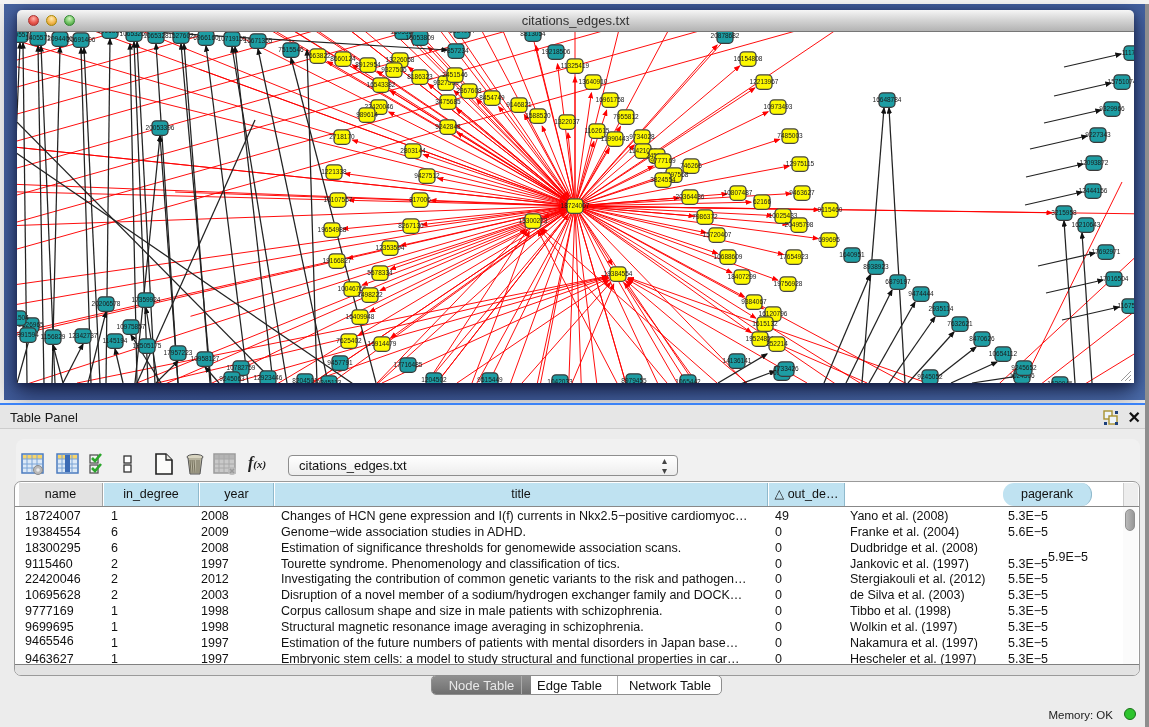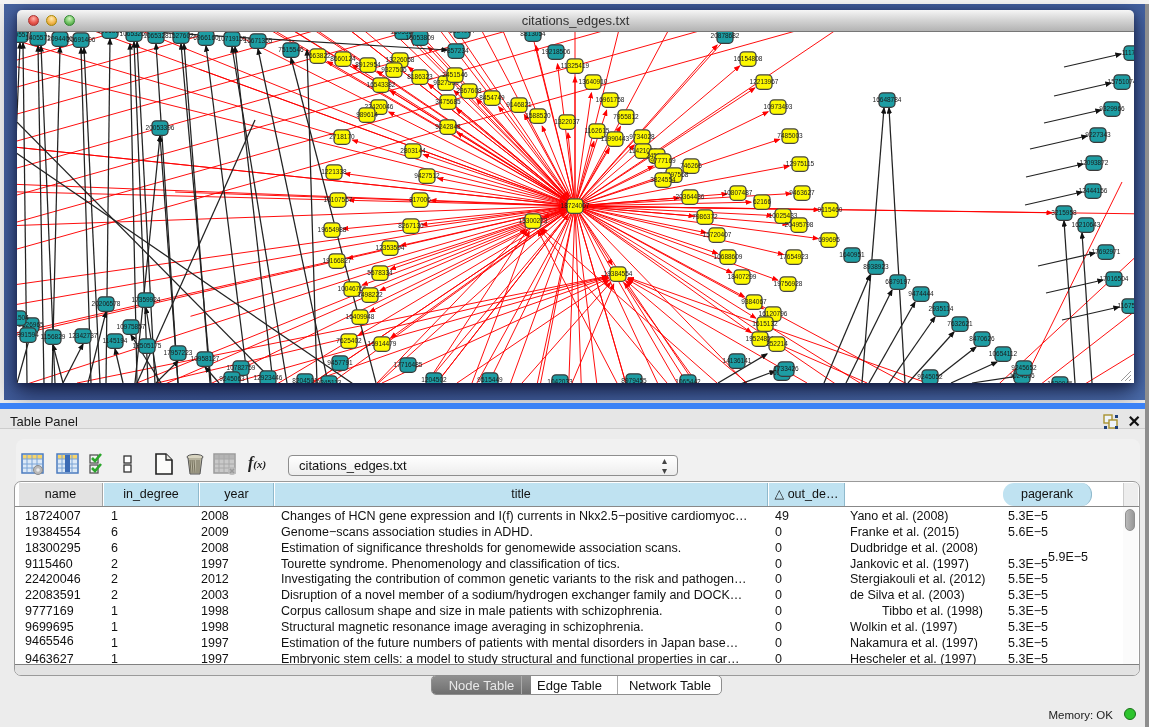--- a/index.html
+++ b/index.html
@@ -6,21 +6,21 @@
 #rightstrip{position:absolute;right:0;top:4px;width:4px;height:723px;background:#8e8e8e}
 #netpanel{position:absolute;left:4px;top:4px;width:1141px;height:396px;background:linear-gradient(145deg,#46629f 0%,#3d5896 45%,#4b6cab 100%)}
 #macwin{position:absolute;left:13px;top:6px;width:1117px;height:373px;border-radius:5px 5px 0 0;box-shadow:0 10px 22px rgba(0,0,25,.6),0 2px 8px rgba(0,0,30,.45)}
 #titlebar{position:absolute;left:0;top:0;width:1117px;height:22px;border-radius:5px 5px 0 0;background:linear-gradient(#f6f6f6,#d6d6d6 45%,#b3b3b3);border-bottom:1px solid #777}
 #titlebar .t{position:absolute;left:0;right:0;top:3px;text-align:center;font-size:13px;color:#333}
 .tl{position:absolute;top:5px;width:11px;height:11px;border-radius:50%}
 #tlr{left:11px;background:radial-gradient(circle at 50% 30%,#ffb2aa,#e8564c 55%,#b8382e);border:1px solid #a33}
 #tly{left:29px;background:radial-gradient(circle at 50% 30%,#ffe9b0,#f3b84e 55%,#c98b28);border:1px solid #a80}
 #tlg{left:47px;background:radial-gradient(circle at 50% 30%,#d2f5c0,#72c464 55%,#3f8f33);border:1px solid #383}
 #canvas{position:absolute;left:0;top:22px;width:1117px;height:351px;background:#fff;overflow:hidden}
-#tpbar{position:absolute;left:0;top:403px;width:1149px;height:26px;background:#e6e6e6;border-top:6px solid #3b82f6;border-bottom:1px solid #cdcdcd}
+#tpbar{position:absolute;left:0;top:403px;width:1149px;height:26px;background:#e6e6e6;border-top:2px solid #3b82f6;border-bottom:1px solid #cdcdcd}
 #tpbar .t{position:absolute;left:10px;top:5px;font-size:13px;color:#1a1a1a}
 #tpx{position:absolute;right:8px;top:3px;font-size:16px;font-weight:bold;color:#111}
 #container{position:absolute;left:14px;top:481px;width:1126px;height:195px;background:#fff;border:1px solid #9a9a9a;border-radius:7px;overflow:hidden}
 .hc{position:absolute;top:1px;height:23px;background:#bfe2f1;border-right:1px solid #8fb9cc;font-size:12.5px;color:#111;text-align:center;line-height:23px}
 .hc.gray{background:#e2e2e2;border-right:1px solid #a5a5a5}
 #hrow{position:absolute;left:0;top:0;width:1124px;height:25px;border-bottom:1px solid #888}
 .cell{position:absolute;height:15.85px;font-size:12.5px;color:#111;line-height:15.8px;white-space:nowrap;overflow:hidden}
 #hscroll{position:absolute;left:0;bottom:0;width:1124px;height:11px;background:#e3e3e3;border-top:1px solid #808080}
 #vscroll{position:absolute;right:1px;top:25px;width:15px;height:158px;background:#fbfbfb}
 #vthumb{position:absolute;left:2px;top:2px;width:10px;height:22px;border-radius:5px;background:linear-gradient(90deg,#b9b9b9,#989898);border:1px solid #909090}
@@ -964,23 +964,23 @@
 <div class="cell" style="left:10px;width:79px;top:27.00px;">18724007</div>
     <div class="cell" style="left:96px;width:89px;top:27.00px;">1</div>
     <div class="cell" style="left:186px;width:74px;top:27.00px;">2008</div>
     <div class="cell" style="left:266px;width:488px;top:27.00px;">Changes of HCN gene expression and I(f) currents in Nkx2.5−positive cardiomyoc…</div>
     <div class="cell" style="left:760px;width:71px;top:27.00px;">49</div>
     <div class="cell" style="left:835px;width:153px;top:27.00px;">Yano et al. (2008)</div>
     <div class="cell" style="left:993px;width:85px;top:27.00px;">5.3E−5</div>
 <div class="cell" style="left:10px;width:79px;top:42.85px;">19384554</div>
     <div class="cell" style="left:96px;width:89px;top:42.85px;">6</div>
     <div class="cell" style="left:186px;width:74px;top:42.85px;">2009</div>
-    <div class="cell" style="left:266px;width:488px;top:42.85px;">Genome−scans association studies in ADHD.</div>
+    <div class="cell" style="left:266px;width:488px;top:42.85px;">Genome−wide association studies in ADHD.</div>
     <div class="cell" style="left:760px;width:71px;top:42.85px;">0</div>
-    <div class="cell" style="left:835px;width:153px;top:42.85px;">Franke et al. (2015)</div>
+    <div class="cell" style="left:835px;width:153px;top:42.85px;">Franke et al. (2004)</div>
     <div class="cell" style="left:993px;width:85px;top:42.85px;">5.6E−5</div>
 <div class="cell" style="left:10px;width:79px;top:58.70px;">18300295</div>
     <div class="cell" style="left:96px;width:89px;top:58.70px;">6</div>
     <div class="cell" style="left:186px;width:74px;top:58.70px;">2008</div>
     <div class="cell" style="left:266px;width:488px;top:58.70px;">Estimation of significance thresholds for genomewide association scans.</div>
     <div class="cell" style="left:760px;width:71px;top:58.70px;">0</div>
     <div class="cell" style="left:835px;width:153px;top:58.70px;">Dudbridge et al. (2008)</div>
     <div class="cell" style="left:993px;width:85px;top:68px;margin-left:40px;">5.9E−5</div>
 <div class="cell" style="left:10px;width:79px;top:74.55px;">9115460</div>
     <div class="cell" style="left:96px;width:89px;top:74.55px;">2</div>
@@ -989,33 +989,33 @@
     <div class="cell" style="left:760px;width:71px;top:74.55px;">0</div>
     <div class="cell" style="left:835px;width:153px;top:74.55px;">Jankovic et al. (1997)</div>
     <div class="cell" style="left:993px;width:85px;top:74.55px;">5.3E−5</div>
 <div class="cell" style="left:10px;width:79px;top:90.40px;">22420046</div>
     <div class="cell" style="left:96px;width:89px;top:90.40px;">2</div>
     <div class="cell" style="left:186px;width:74px;top:90.40px;">2012</div>
     <div class="cell" style="left:266px;width:488px;top:90.40px;">Investigating the contribution of common genetic variants to the risk and pathogen…</div>
     <div class="cell" style="left:760px;width:71px;top:90.40px;">0</div>
     <div class="cell" style="left:835px;width:153px;top:90.40px;">Stergiakouli et al. (2012)</div>
     <div class="cell" style="left:993px;width:85px;top:90.40px;">5.5E−5</div>
-<div class="cell" style="left:10px;width:79px;top:106.25px;">22083591</div>
+<div class="cell" style="left:10px;width:79px;top:106.25px;">10695628</div>
     <div class="cell" style="left:96px;width:89px;top:106.25px;">2</div>
     <div class="cell" style="left:186px;width:74px;top:106.25px;">2003</div>
     <div class="cell" style="left:266px;width:488px;top:106.25px;">Disruption of a novel member of a sodium/hydrogen exchanger family and DOCK…</div>
     <div class="cell" style="left:760px;width:71px;top:106.25px;">0</div>
     <div class="cell" style="left:835px;width:153px;top:106.25px;">de Silva et al. (2003)</div>
     <div class="cell" style="left:993px;width:85px;top:106.25px;">5.3E−5</div>
 <div class="cell" style="left:10px;width:79px;top:122.10px;">9777169</div>
     <div class="cell" style="left:96px;width:89px;top:122.10px;">1</div>
     <div class="cell" style="left:186px;width:74px;top:122.10px;">1998</div>
     <div class="cell" style="left:266px;width:488px;top:122.10px;">Corpus callosum shape and size in male patients with schizophrenia.</div>
     <div class="cell" style="left:760px;width:71px;top:122.10px;">0</div>
-    <div class="cell" style="left:835px;width:153px;top:122.10px;margin-left:32px;">Tibbo et al. (1998)</div>
+    <div class="cell" style="left:835px;width:153px;top:122.10px;">Tibbo et al. (1998)</div>
     <div class="cell" style="left:993px;width:85px;top:122.10px;">5.3E−5</div>
 <div class="cell" style="left:10px;width:79px;top:137.95px;">9699695</div>
     <div class="cell" style="left:96px;width:89px;top:137.95px;">1</div>
     <div class="cell" style="left:186px;width:74px;top:137.95px;">1998</div>
     <div class="cell" style="left:266px;width:488px;top:137.95px;">Structural magnetic resonance image averaging in schizophrenia.</div>
     <div class="cell" style="left:760px;width:71px;top:137.95px;">0</div>
     <div class="cell" style="left:835px;width:153px;top:137.95px;">Wolkin et al. (1997)</div>
     <div class="cell" style="left:993px;width:85px;top:137.95px;">5.3E−5</div>
 <div class="cell" style="left:10px;width:79px;top:152px;">9465546</div>
     <div class="cell" style="left:96px;width:89px;top:153.80px;">1</div>

